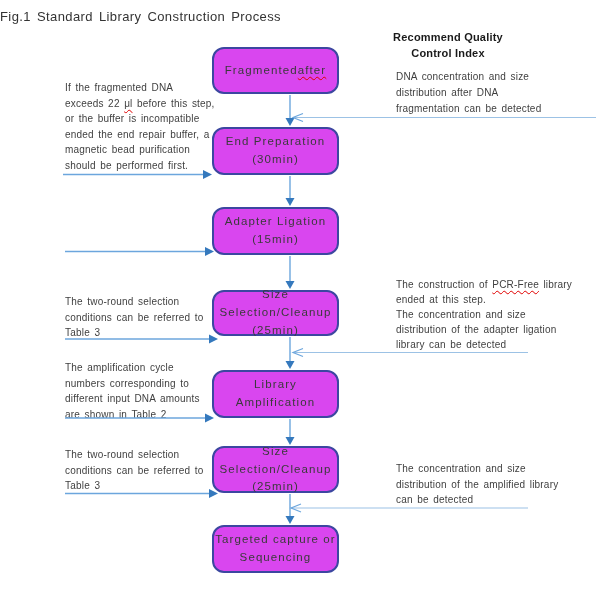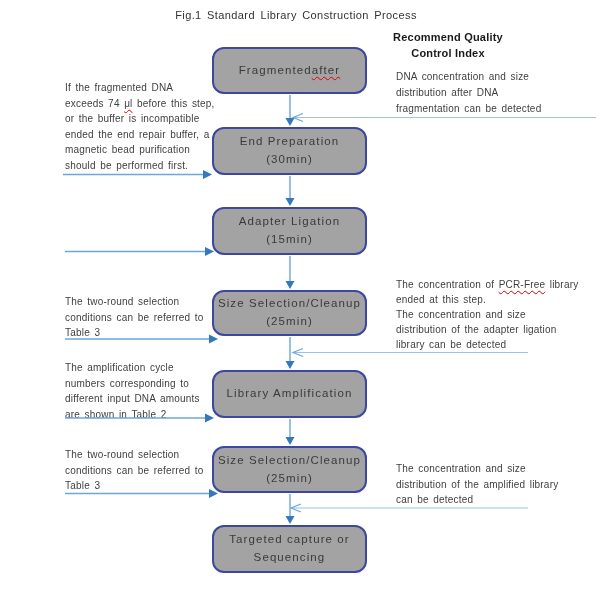--- a/index.html
+++ b/index.html
@@ -2,26 +2,26 @@
 <html><head>
 <meta charset="utf-8">
 <style>
   html,body{margin:0;padding:0;background:#ffffff;}
   #canvas{
     position:relative;width:600px;height:600px;background:#ffffff;
     font-family:"Liberation Sans",sans-serif;color:#3f3f3f;overflow:hidden;
     border-right:1px solid #e3e3e3;
   }
   .title{
-    position:absolute;top:9px;left:0;width:560px;text-align:center;
-    font-size:11px;color:#333333;letter-spacing:0.4px;word-spacing:2px;margin-left:16px;
+    position:absolute;top:9px;left:0;width:560px;
+    font-size:13px;color:#333333;letter-spacing:0.4px;word-spacing:2px;
   }
   .flow-box{
-    position:absolute;left:212px;width:155px;box-sizing:border-box;
-    border:2px solid #3c47a0;border-radius:12px;background:#a3a3a3;
+    position:absolute;left:212px;width:127px;box-sizing:border-box;
+    border:2px solid #3c47a0;border-radius:12px;background:#d946ef;
     display:flex;align-items:center;justify-content:center;text-align:center;
     font-size:11.5px;letter-spacing:1.1px;line-height:1.55;color:#3a3a3a;
     white-space:pre-line;
   }
   .ann{
     position:absolute;white-space:pre-line;font-size:10px;
     letter-spacing:0.2px;word-spacing:1.5px;color:#3f3f3f;
   }
   .ann-left{left:65px;width:165px;line-height:15.5px;}
   .ann-right{left:372px;width:205px;line-height:16px;margin-left:24px;}
@@ -53,40 +53,40 @@
   <div class="flow-box" style="top:207px;height:48px;">Adapter Ligation (15min)</div>
   <div class="flow-box" style="top:290px;height:46px;">Size Selection/Cleanup
 (25min)</div>
   <div class="flow-box" style="top:370px;height:48px;">Library Amplification</div>
   <div class="flow-box" style="top:446px;height:47px;">Size Selection/Cleanup
 (25min)</div>
   <div class="flow-box" style="top:525px;height:48px;">Targeted capture or
 Sequencing</div>
 
   <div class="ann ann-left" style="top:80px;"><span>If the fragmented DNA
-exceeds 74 </span><span class="sq">μl</span><span> before this step,
+exceeds 22 </span><span class="sq">μl</span><span> before this step,
 or the buffer is incompatible
 ended the end repair buffer, a
 magnetic bead purification
 should be performed first.</span></div>
   <div class="ann ann-left" style="top:294px;">The two-round selection
 conditions can be referred to
 Table 3</div>
   <div class="ann ann-left" style="top:360px;">The amplification cycle
 numbers corresponding to
 different input DNA amounts
 are shown in Table 2</div>
   <div class="ann ann-left" style="top:447px;">The two-round selection
 conditions can be referred to
 Table 3</div>
 
   <div class="ann ann-right" style="top:69px;">DNA concentration and size
 distribution after DNA
 fragmentation can be detected</div>
-  <div class="ann ann-right" style="top:277px;line-height:15px;"><span>The concentration of </span><span class="sq">PCR-Free</span><span> library
+  <div class="ann ann-right" style="top:277px;line-height:15px;"><span>The construction of </span><span class="sq">PCR-Free</span><span> library
 ended at this step.
 The concentration and size
 distribution of the adapter ligation
 library can be detected</span></div>
   <div class="ann ann-right" style="top:461px;line-height:15.5px;">The concentration and size
 distribution of the amplified library
 can be detected</div>
 
   <svg id="connectors" width="600" height="600" viewBox="0 0 600 600">
 

